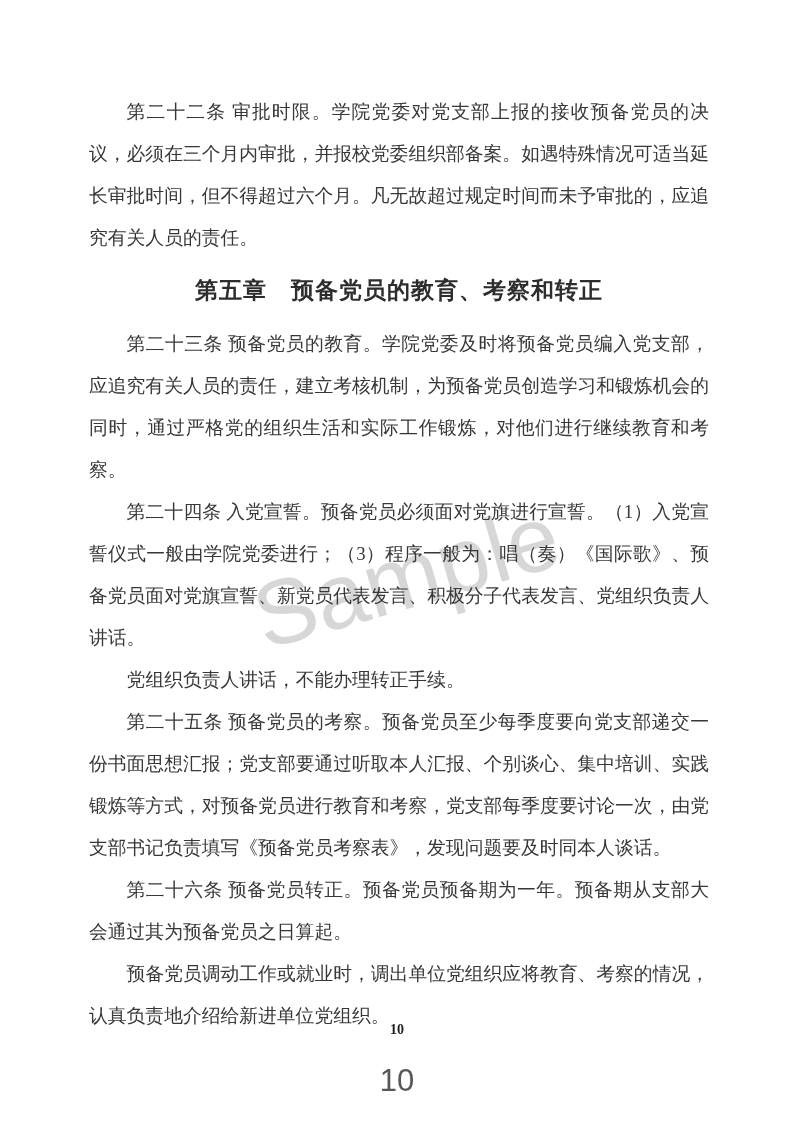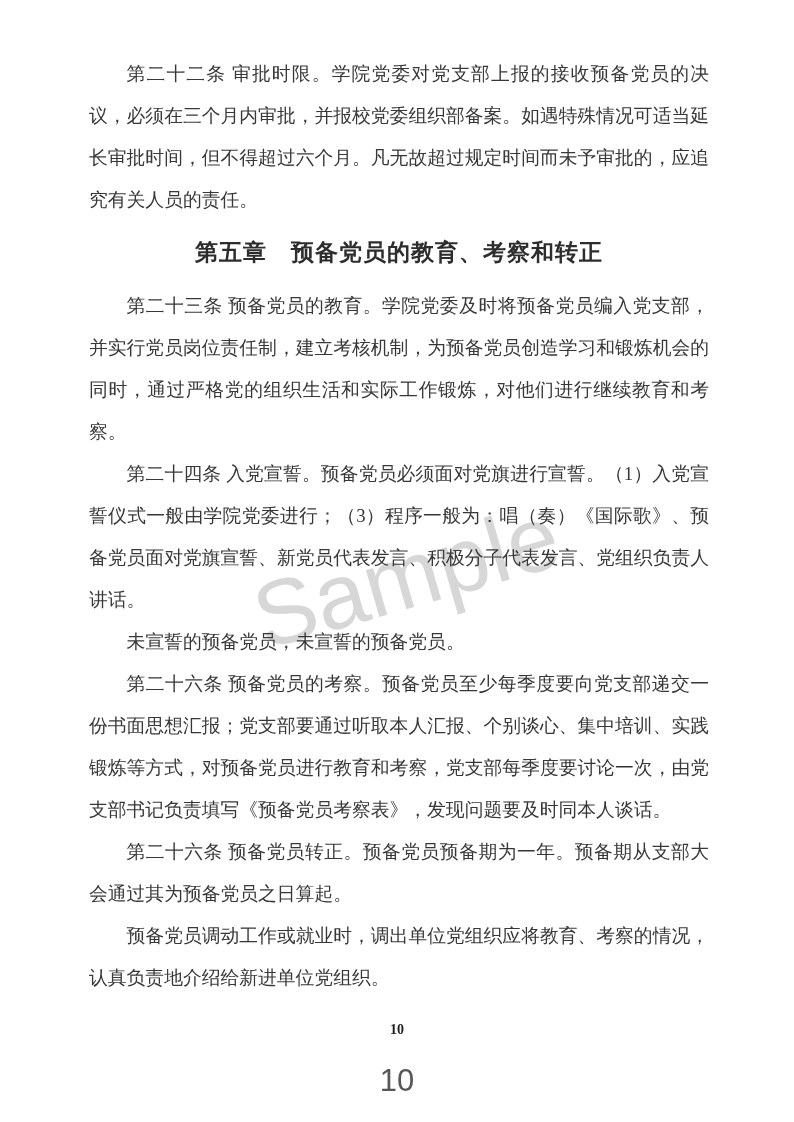--- a/index.html
+++ b/index.html
@@ -13,21 +13,21 @@
     height: 1122px;
     background: #ffffff;
     overflow: hidden;
     font-family: "Liberation Serif", "DejaVu Serif", serif;
   }
   .content {
     position: absolute;
     left: 89px;
     top: 0;
     width: 620px;
-    padding-top: 53px;
+    padding-top: 91px;
     font-size: 18.8px;
     line-height: 42px;
     color: #373737;
     text-align: justify;
     text-justify: inter-ideograph;
   }
   .content p {
     margin: 0;
     text-indent: 2em;
     text-align-last: left;
@@ -91,27 +91,27 @@
 
 <div class="page">
 
   <div class="watermark">Sample</div>
 
   <div class="content">
     <p>第二十二条 审批时限。学院党委对党支部上报的接收预备党员的决议，必须在三个月内审批，并报校党委组织部备案。如遇特殊情况可适当延长审批时间，但不得超过六个月。凡无故超过规定时间而未予审批的，应追究有关人员的责任。</p>
 
     <h2 class="chapter-heading">第五章　预备党员的教育、考察和转正</h2>
 
-    <p>第二十三条 预备党员的教育。学院党委及时将预备党员编入党支部，并实行党员岗位责任制，建立考核机制，为预备党员创造学习和锻炼机会的同时，通过严格党的组织生活和实际工作锻炼，对他们进行继续教育和考察。</p>
+    <p>第二十三条 预备党员的教育。学院党委及时将预备党员编入党支部，应追究有关人员的责任，建立考核机制，为预备党员创造学习和锻炼机会的同时，通过严格党的组织生活和实际工作锻炼，对他们进行继续教育和考察。</p>
 
     <p>第二十四条 入党宣誓。预备党员必须面对党旗进行宣誓。（1）入党宣誓仪式一般由学院党委进行；（3）程序一般为：唱（奏）《国际歌》、预备党员面对党旗宣誓、新党员代表发言、积极分子代表发言、党组织负责人讲话。</p>
 
-    <p>未宣誓的预备党员，未宣誓的预备党员。</p>
+    <p>党组织负责人讲话，不能办理转正手续。</p>
 
-    <p>第二十六条 预备党员的考察。预备党员至少每季度要向党支部递交一份书面思想汇报；党支部要通过听取本人汇报、个别谈心、集中培训、实践锻炼等方式，对预备党员进行教育和考察，党支部每季度要讨论一次，由党支部书记负责填写《预备党员考察表》，发现问题要及时同本人谈话。</p>
+    <p>第二十五条 预备党员的考察。预备党员至少每季度要向党支部递交一份书面思想汇报；党支部要通过听取本人汇报、个别谈心、集中培训、实践锻炼等方式，对预备党员进行教育和考察，党支部每季度要讨论一次，由党支部书记负责填写《预备党员考察表》，发现问题要及时同本人谈话。</p>
 
     <p>第二十六条 预备党员转正。预备党员预备期为一年。预备期从支部大会通过其为预备党员之日算起。</p>
 
     <p>预备党员调动工作或就业时，调出单位党组织应将教育、考察的情况，认真负责地介绍给新进单位党组织。</p>
   </div>
 
   <div class="footer-pagenum">10</div>
 
   <div class="viewer-pagenum">10</div>
 

